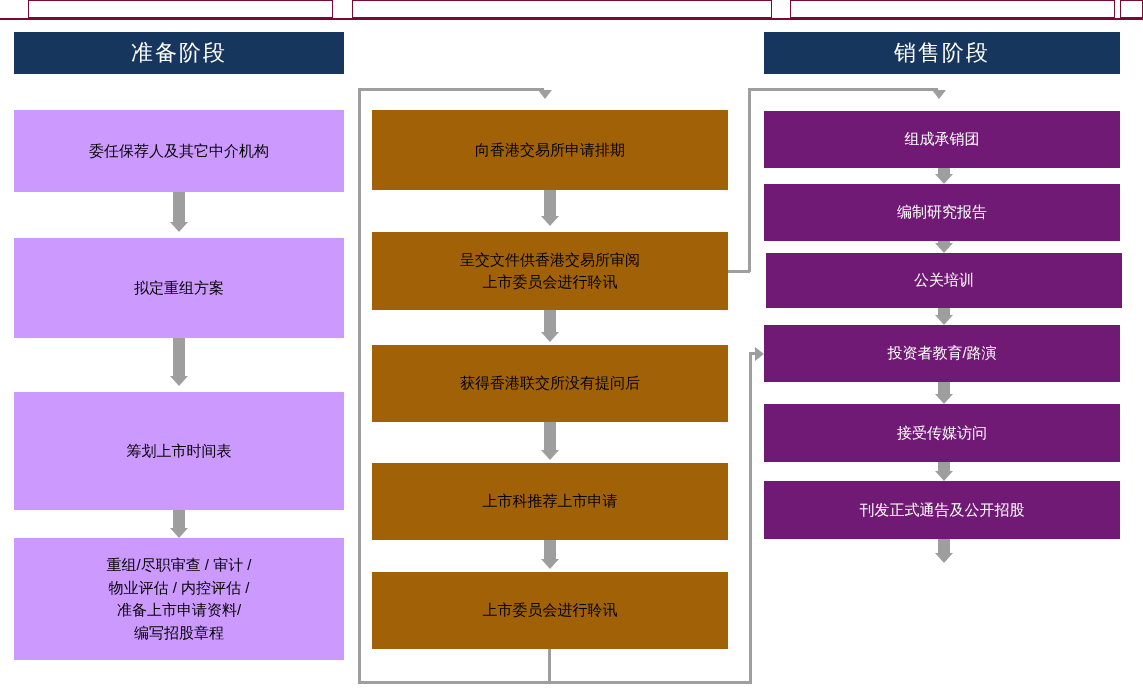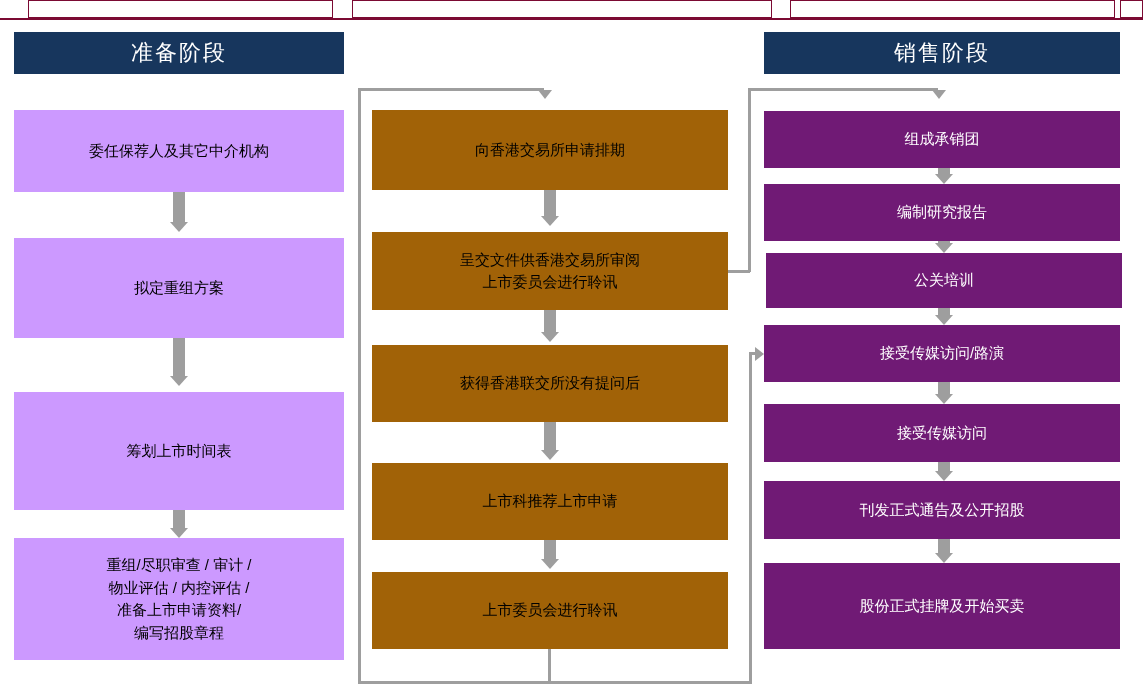--- a/index.html
+++ b/index.html
@@ -208,18 +208,17 @@
   <div class="node approval" style="left:372px;top:110px;width:356px;height:80px;">向香港交易所申请排期</div>
   <div class="node approval" style="left:372px;top:232px;width:356px;height:78px;">呈交文件供香港交易所审阅
 上市委员会进行聆讯</div>
   <div class="node approval" style="left:372px;top:345px;width:356px;height:77px;">获得香港联交所没有提问后</div>
   <div class="node approval" style="left:372px;top:463px;width:356px;height:77px;">上市科推荐上市申请</div>
   <div class="node approval" style="left:372px;top:572px;width:356px;height:77px;">上市委员会进行聆讯</div>
 
   <div class="node sales" style="left:764px;top:111px;width:356px;height:57px;">组成承销团</div>
   <div class="node sales" style="left:764px;top:184px;width:356px;height:57px;">编制研究报告</div>
   <div class="node sales" style="left:744px;top:253px;width:356px;height:55px;margin-left:22px;">公关培训</div>
-  <div class="node sales" style="left:764px;top:325px;width:356px;height:57px;">接受传媒访问/路演</div>
+  <div class="node sales" style="left:764px;top:325px;width:356px;height:57px;">投资者教育/路演</div>
   <div class="node sales" style="left:764px;top:404px;width:356px;height:58px;">接受传媒访问</div>
   <div class="node sales" style="left:764px;top:481px;width:356px;height:58px;">刊发正式通告及公开招股</div>
-  <div class="node sales" style="left:764px;top:563px;width:356px;height:86px;">股份正式挂牌及开始买卖</div>
 
 </div>
 
 </body></html>

